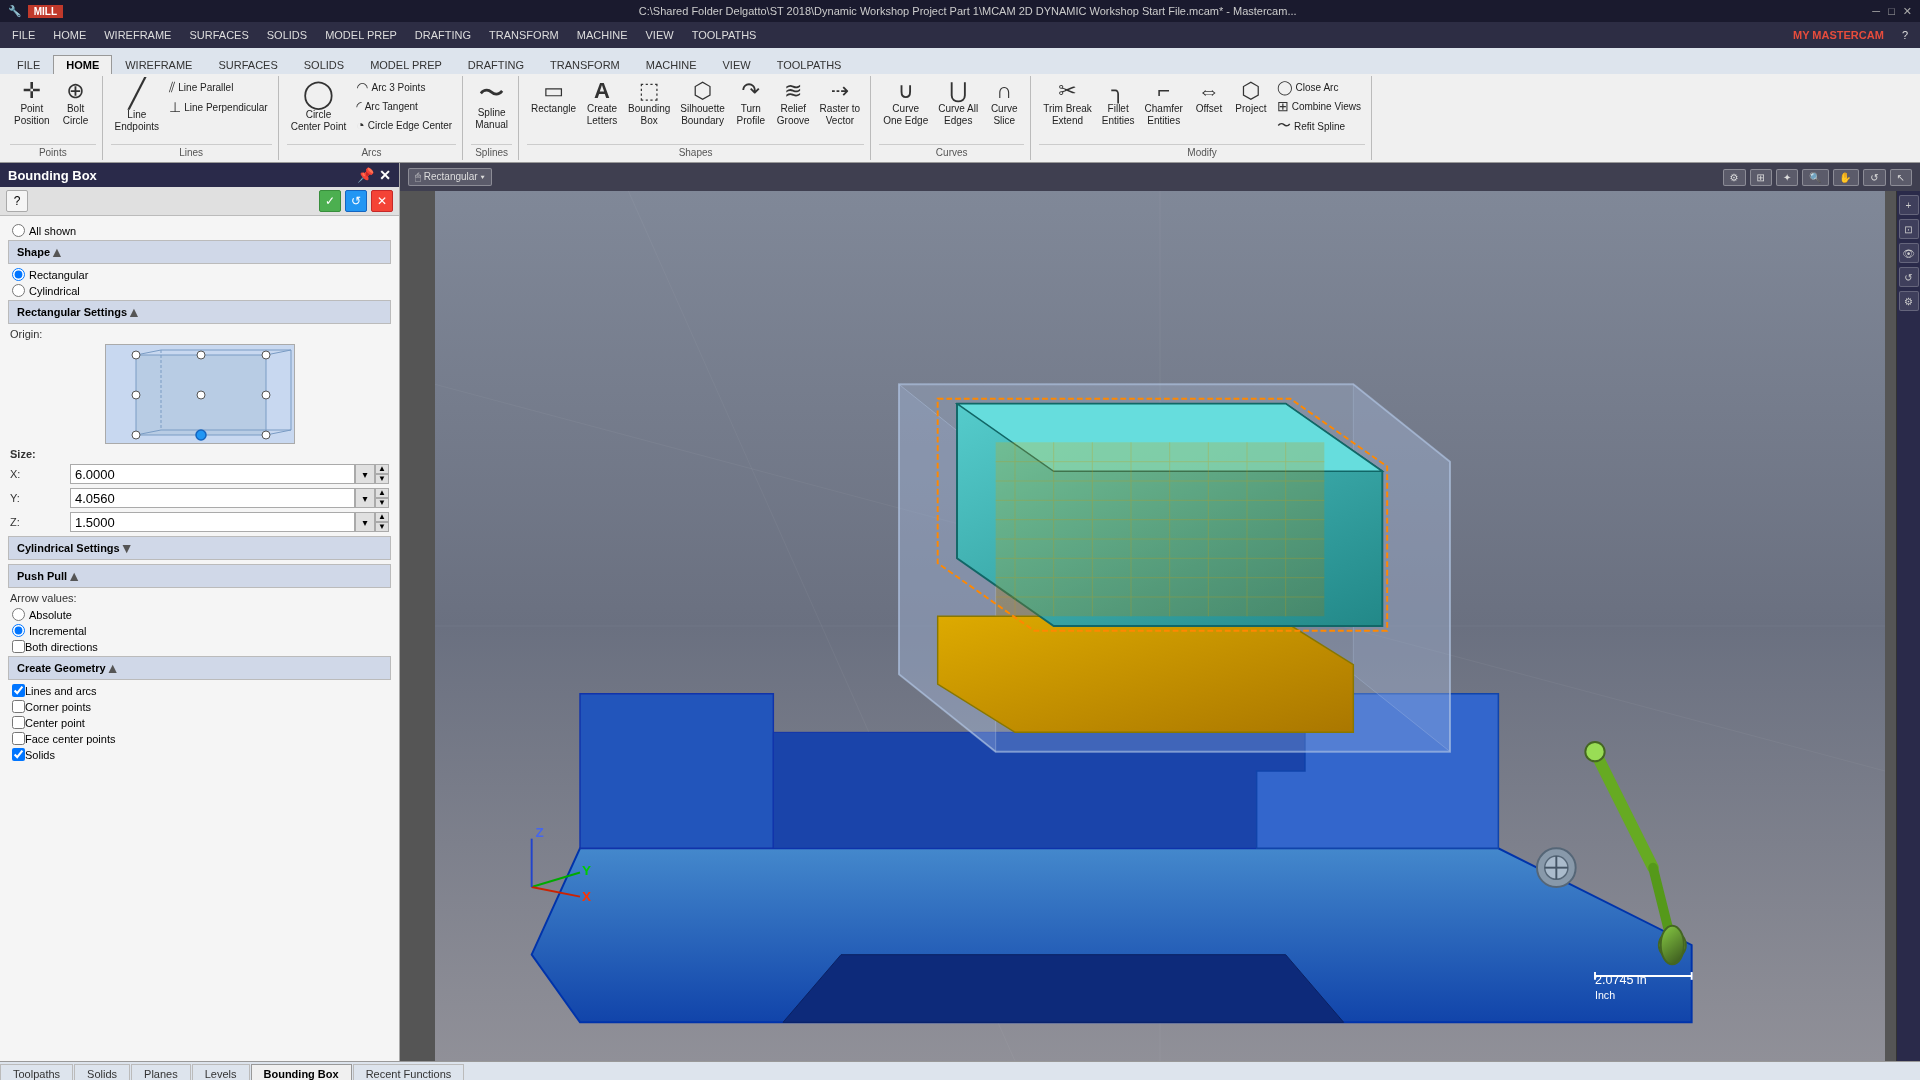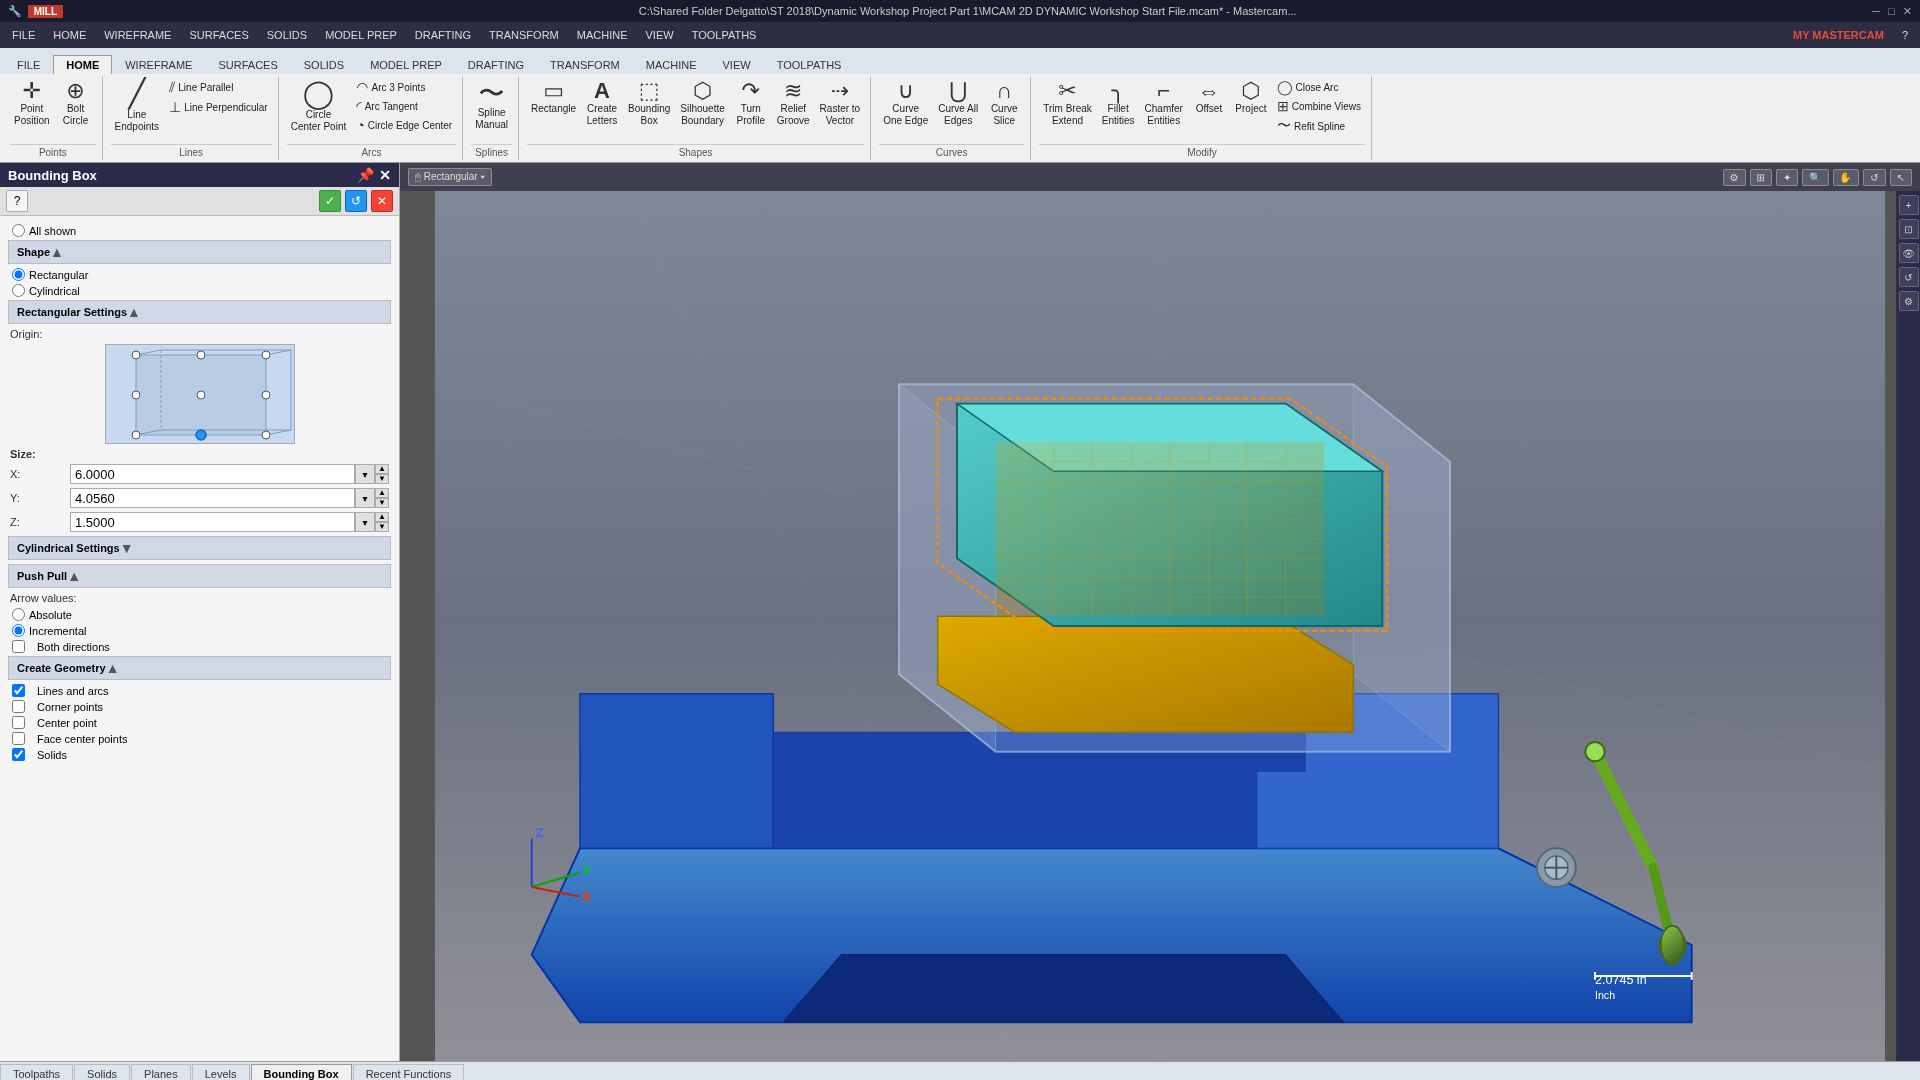--- a/index.html
+++ b/index.html
@@ -63,21 +63,21 @@
     .form-input { flex: 1; height: 20px; border: 1px solid #aaa; background: white; padding: 1px 4px; font-size: 11px; }
     .form-input-group { display: flex; flex: 1; }
     .form-input-group input { flex: 1; height: 20px; border: 1px solid #aaa; background: white; padding: 1px 4px; font-size: 13px; }
     .form-input-group .spin-btns { display: flex; flex-direction: column; }
     .form-input-group .spin-btns button { width: 14px; height: 10px; border: 1px solid #aaa; background: #e0e0e0; cursor: pointer; font-size: 8px; line-height: 1; padding: 0; }
     .dropdown-btn { width: 20px; height: 20px; border: 1px solid #aaa; background: #e0e0e0; cursor: pointer; font-size: 10px; display: flex; align-items: center; justify-content: center; }
 
     .radio-row { display: flex; align-items: center; gap: 4px; margin-bottom: 3px; padding: 0 4px; }
     .radio-row input[type=radio] { margin: 0; }
     .radio-row label { font-size: 11px; cursor: pointer; }
-    .checkbox-row { display: flex; align-items: center; gap: 12px; margin-bottom: 3px; padding: 0 4px; }
+    .checkbox-row { display: flex; align-items: center; gap: 0; margin-bottom: 3px; padding: 0 4px; }
     .checkbox-row input[type=checkbox] { margin: 0; }
     .checkbox-row label { font-size: 11px; cursor: pointer; }
 
     
     #origin-diagram { position: relative; width: 190px; height: 100px; background: #c8d8f0; border: 1px solid #aaa; margin: 4px auto; }
 
     
     #viewport { flex: 1; background: #555; position: relative; overflow: hidden; }
     
     #viewport-toolbar { position: absolute; top: 0; left: 0; right: 0; height: 28px; background: rgba(60,60,80,0.85); display: flex; align-items: center; padding: 0 8px; gap: 4px; z-index: 10; }

